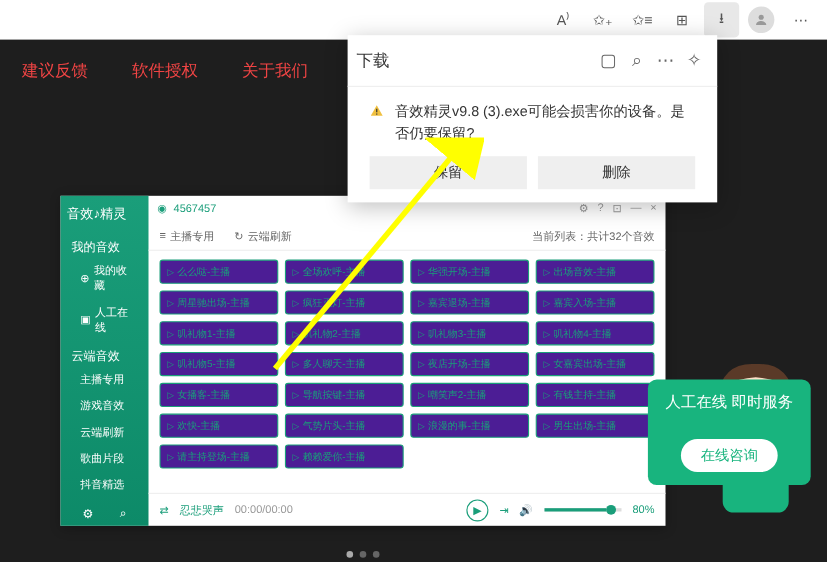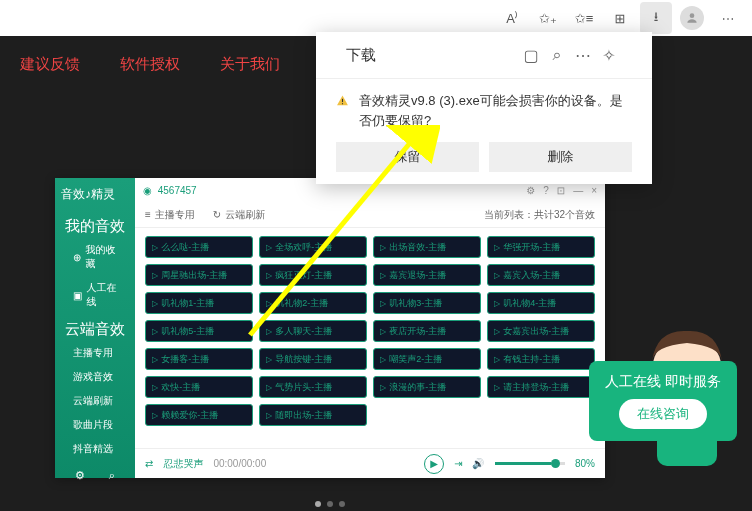--- a/index.html
+++ b/index.html
@@ -4,57 +4,57 @@
 <style>
 *{margin:0;padding:0;box-sizing:border-box;font-family:"Microsoft YaHei",sans-serif}
 body{width:752px;height:511px;background:#fff;position:relative;overflow:hidden}
 .browser-top{position:absolute;top:0;right:0;height:36px;display:flex;align-items:center;gap:4px;padding:0 8px}
 .browser-icon{width:32px;height:32px;display:flex;align-items:center;justify-content:center;color:#555;cursor:pointer;border-radius:4px;font-size:13px}
 .browser-icon.hl{background:#e8e8e8}
 .avatar{width:24px;height:24px;border-radius:50%;background:#ddd;display:flex;align-items:center;justify-content:center}
 .dark-bg{position:absolute;top:36px;left:0;right:0;bottom:0;background:#1e1e1e}
 .topnav{position:absolute;top:55px;left:20px;display:flex;gap:40px;color:#ef4444;font-size:15px}
 .dl-panel{position:absolute;top:32px;left:316px;width:336px;background:#fff;box-shadow:0 4px 20px rgba(0,0,0,0.25);z-index:50}
-.dl-head{display:flex;align-items:center;padding:10px 30px;border-bottom:1px solid #eee}
+.dl-head{display:flex;align-items:center;padding:10px 8px;border-bottom:1px solid #eee}
 .dl-title{font-size:15px;flex:1;color:#333}
 .dl-hi{width:26px;height:26px;display:flex;align-items:center;justify-content:center;color:#666;cursor:pointer}
 .dl-body{padding:12px 20px}
 .dl-warn{display:flex;gap:10px;margin-bottom:12px}
 .warn-tri{width:16px;height:16px;margin-top:2px}
 .dl-msg{font-size:13px;color:#333;line-height:1.5}
 .dl-btns{display:flex;gap:10px}
 .dl-btn{flex:1;height:30px;background:#efefef;border:none;font-size:13px;color:#333;cursor:pointer}
 .arrow{position:absolute;top:125px;left:240px;z-index:60;pointer-events:none}
 .app-window{position:absolute;top:178px;left:55px;width:550px;height:300px;background:#fff;display:flex;box-shadow:0 2px 10px rgba(0,0,0,0.3)}
 .app-side{width:80px;background:linear-gradient(180deg,#1a9e7a,#0d8a68);color:#fff;font-size:11px;display:flex;flex-direction:column}
 .app-logo{padding:8px 6px;font-size:12px;display:flex;align-items:center;gap:2px}
-.side-sec{padding:6px 10px 2px;font-size:15px}
+.side-sec{padding:6px 10px 2px;font-size:11px}
 .side-item{padding:5px 10px 5px 18px;font-size:10px;display:flex;align-items:center;gap:4px;cursor:pointer}
 .side-spacer{flex:1}
 .side-bot{padding:8px;display:flex;justify-content:space-around}
 .app-main{flex:1;display:flex;flex-direction:column}
 .app-bar{height:24px;display:flex;align-items:center;padding:0 8px;font-size:10px;color:#1a9e7a;gap:6px}
 .app-bar-r{margin-left:auto;display:flex;gap:8px;color:#999}
 .app-toolbar{height:26px;display:flex;align-items:center;padding:0 10px;font-size:10px;color:#666;gap:18px;border-bottom:1px solid #eee}
 .app-tool{display:flex;align-items:center;gap:4px;cursor:pointer}
 .app-count{margin-left:auto;font-size:10px}
 .app-grid{flex:1;padding:8px 10px;display:grid;grid-template-columns:repeat(4,1fr);gap:6px;align-content:start;overflow:hidden}
-.sfx-btn{height:22px;border:1px solid #1a9e7a;border-radius:3px;font-size:9px;color:#1a9e7a;display:flex;align-items:center;padding:0 6px;cursor:pointer;background:#0f172a;white-space:nowrap;overflow:hidden}
+.sfx-btn{height:22px;border:1px solid #1a9e7a;border-radius:3px;font-size:9px;color:#1a9e7a;display:flex;align-items:center;padding:0 6px;cursor:pointer;background:#4c1d95;white-space:nowrap;overflow:hidden}
 .sfx-btn::before{content:"▷";margin-right:3px;font-size:8px}
 .app-player{height:30px;border-top:1px solid #eee;display:flex;align-items:center;padding:0 10px;font-size:10px;color:#1a9e7a;gap:10px}
 .play-btn{width:20px;height:20px;border:1.5px solid #1a9e7a;border-radius:50%;display:flex;align-items:center;justify-content:center;cursor:pointer}
 .vol-bar{width:70px;height:3px;background:#ddd;position:relative}
 .vol-fill{position:absolute;left:0;top:0;height:100%;width:80%;background:#1a9e7a}
 .vol-thumb{position:absolute;top:-3px;left:80%;width:9px;height:9px;border-radius:50%;background:#1a9e7a}
 .dots{position:absolute;bottom:4px;left:315px;display:flex;gap:6px}
 .dot{width:6px;height:6px;border-radius:50%;background:#666}
 .dot.act{background:#aaa}
 .mascot{position:absolute;bottom:30px;right:10px;z-index:20}
 .chat-bubble{position:absolute;bottom:70px;right:15px;background:#18b47e;color:#fff;padding:12px 16px;border-radius:8px;font-size:14px;z-index:21;text-align:center}
-.chat-btn{margin-top:8px;background:#fff;color:#18b47e;border:none;border-radius:20px;padding:6px 18px;font-size:13px;cursor:pointer}
+.chat-btn{margin-top:24px;background:#fff;color:#18b47e;border:none;border-radius:20px;padding:6px 18px;font-size:13px;cursor:pointer}
 </style>
 </head>
 <body>
 
 <div class="browser-top">
   <div class="browser-icon">A⁾</div>
   <div class="browser-icon">✩₊</div>
   <div class="browser-icon">✩≡</div>
   <div class="browser-icon">⊞</div>
   <div class="browser-icon hl">⭳</div>
@@ -120,44 +120,44 @@
         </div>
       <div class="app-tool">
           <span>↻</span>
           <span>云端刷新</span>
         </div>
       <span class="app-count">当前列表：共计32个音效</span>
     </div>
     <div class="app-grid" id="grid">
         <div class="sfx-btn">么么哒-主播</div>
         <div class="sfx-btn">全场欢呼-主播</div>
+        <div class="sfx-btn">华强开场-主播</div>
         <div class="sfx-btn">出场音效-主播</div>
-        <div class="sfx-btn">华强开场-主播</div>
         <div class="sfx-btn">周星驰出场-主播</div>
         <div class="sfx-btn">疯狂灭灯-主播</div>
         <div class="sfx-btn">嘉宾退场-主播</div>
         <div class="sfx-btn">嘉宾入场-主播</div>
         <div class="sfx-btn">叽礼物1-主播</div>
         <div class="sfx-btn">叽礼物2-主播</div>
         <div class="sfx-btn">叽礼物3-主播</div>
         <div class="sfx-btn">叽礼物4-主播</div>
         <div class="sfx-btn">叽礼物5-主播</div>
         <div class="sfx-btn">多人聊天-主播</div>
         <div class="sfx-btn">夜店开场-主播</div>
         <div class="sfx-btn">女嘉宾出场-主播</div>
         <div class="sfx-btn">女播客-主播</div>
         <div class="sfx-btn">导航按键-主播</div>
         <div class="sfx-btn">嘲笑声2-主播</div>
         <div class="sfx-btn">有钱主持-主播</div>
         <div class="sfx-btn">欢快-主播</div>
         <div class="sfx-btn">气势片头-主播</div>
         <div class="sfx-btn">浪漫的事-主播</div>
+        <div class="sfx-btn">男生出场-主播</div>
         <div class="sfx-btn">请主持登场-主播</div>
         <div class="sfx-btn">赖赖爱你-主播</div>
-        <div class="sfx-btn">随即出场-主播</div>
       </div>
     <div class="app-player">
       <span>⇄</span>
       <span>忍悲哭声</span>
       <span style="color:#999">00:00/00:00</span>
       <div style="flex:1"></div>
       <div class="play-btn">▶</div>
       <span>⇥</span>
       <span>🔊</span>
       <div class="vol-bar">

